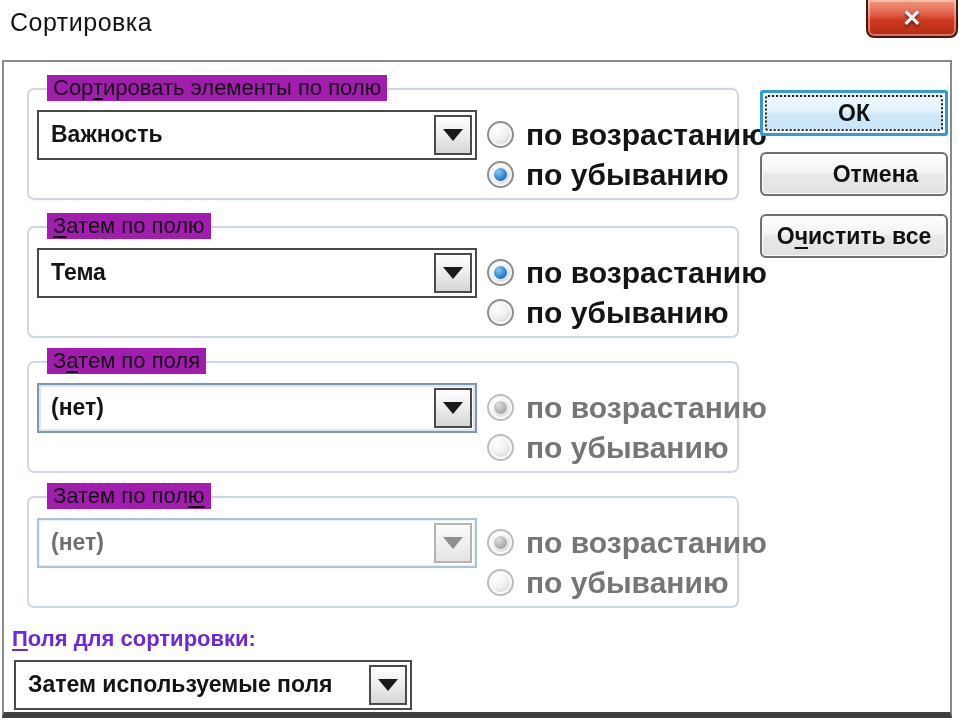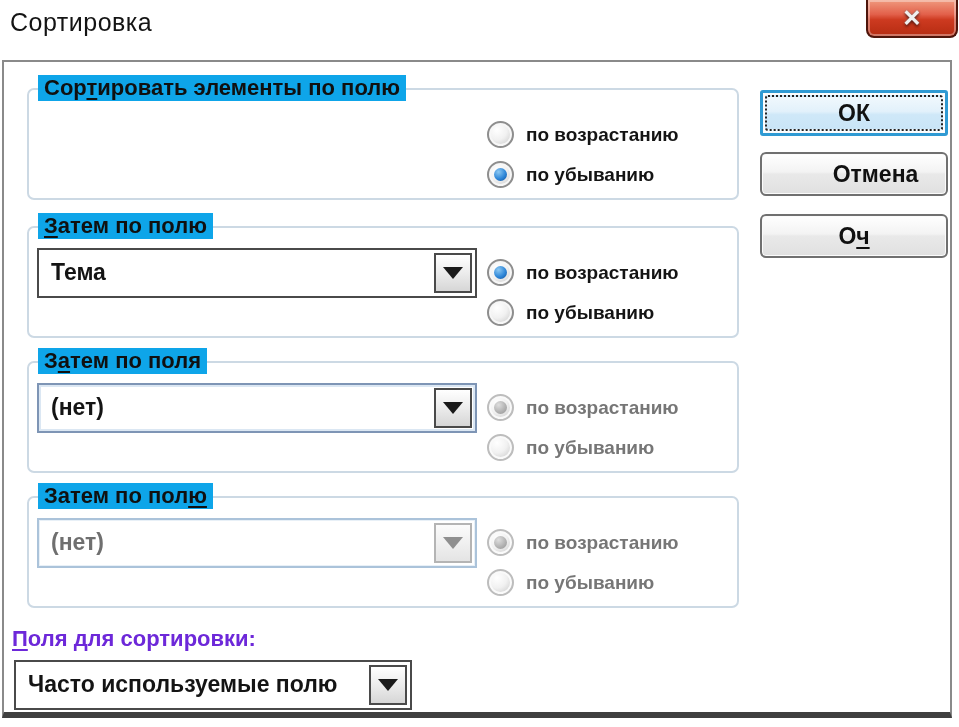--- a/index.html
+++ b/index.html
@@ -41,23 +41,23 @@
   
   .group {
     position: absolute; left: 23px; width: 712px; height: 112px;
     border: 2px solid #ccd9e4; border-radius: 7px;
   }
   .group1 { top: 26px; }
   .group2 { top: 164px; }
   .group3 { top: 299px; }
   .group4 { top: 434px; }
   .group-label {
-    position: absolute; top: -15px; left: 9px;
-    background: #0ea5e9; padding: 0 6px;
-    font-size: 22px; font-weight: bold; color: #101010; white-space: nowrap;
+    position: absolute; top: -15px; left: 18px;
+    background: #a21caf; padding: 0 6px;
+    font-size: 22px; font-weight: normal; color: #101010; white-space: nowrap;
   }
   .ukey { text-decoration: underline; text-underline-offset: 3px; }
 
   
   .combo {
     position: absolute; left: 8px; top: 20px; width: 440px; height: 50px;
     background: #fff; border: 2px solid #4a4a4a; cursor: pointer;
   }
   .combo-value {
     font-size: 23px; font-weight: bold; color: #141414;
@@ -98,21 +98,21 @@
     display: flex; align-items: center; justify-content: center;
   }
   .radio.checked::after {
     content: ""; width: 13px; height: 13px; border-radius: 50%;
     background: radial-gradient(circle at 35% 30%, #8cc8f2 0%, #2f87d8 55%, #0b4d9b 100%);
   }
   .radio-row.disabled .radio { border-color: #bdbdbd; box-shadow: inset 0 0 0 2px #fafafa; cursor: default; }
   .radio-row.disabled .radio.checked::after {
     background: radial-gradient(circle at 35% 30%, #dedede 0%, #a8a8a8 70%, #949494 100%);
   }
-  .radio-label { font-size: 19px; font-weight: bold; color: #141414; white-space: nowrap; }
+  .radio-label { font-size: 30px; font-weight: bold; color: #141414; white-space: nowrap; }
   .radio-row.disabled .radio-label { color: #767676; }
   .radio-row.disabled { cursor: default; }
 
   
   .footer-label {
     position: absolute; left: 8px; top: 564px;
     font-size: 22px; font-weight: bold; color: #6d28d9;
   }
   .footer-combo { left: 10px; top: 598px; width: 398px; height: 50px; }
 
@@ -146,20 +146,26 @@
 <div class="win-title">Сортировка</div>
 
 <div class="close-btn">
   <span class="close-x">✕</span>
 </div>
 
 <div class="dialog">
 
   <div class="group group1">
     <div class="group-label"><span>Сор</span><span class="ukey">т</span><span>ировать элементы по полю</span></div>
+    <div class="combo">
+      <div class="combo-value">Важность</div>
+      <div class="arrow-btn">
+        <span></span>
+      </div>
+    </div>
     <div class="radios">
       <div class="radio-row">
         <span class="radio"></span>
         <span class="radio-label">по возрастанию</span>
       </div>
       <div class="radio-row">
         <span class="radio checked"></span>
         <span class="radio-label">по убыванию</span>
       </div>
     </div>
@@ -220,30 +226,31 @@
       </div>
       <div class="radio-row disabled">
         <span class="radio"></span>
         <span class="radio-label">по убыванию</span>
       </div>
     </div>
   </div>
 
   <div class="footer-label"><span></span><span class="ukey">П</span><span>оля для сортировки:</span></div>
   <div class="combo footer-combo">
-    <div class="combo-value">Часто используемые полю</div>
+    <div class="combo-value">Затем используемые поля</div>
     <div class="arrow-btn">
       <span></span>
     </div>
   </div>
 
   <div class="btn btn-ok">
     <div class="btn-inner">
       <span>ОК</span>
     </div>
   </div>
   <div class="btn btn-cancel">Отмена</div>
   <div class="btn btn-clear">
       <span>О</span>
       <span class="ukey">ч</span>
+      <span>истить все</span>
     </div>
 
 </div>
 
 </body></html>

